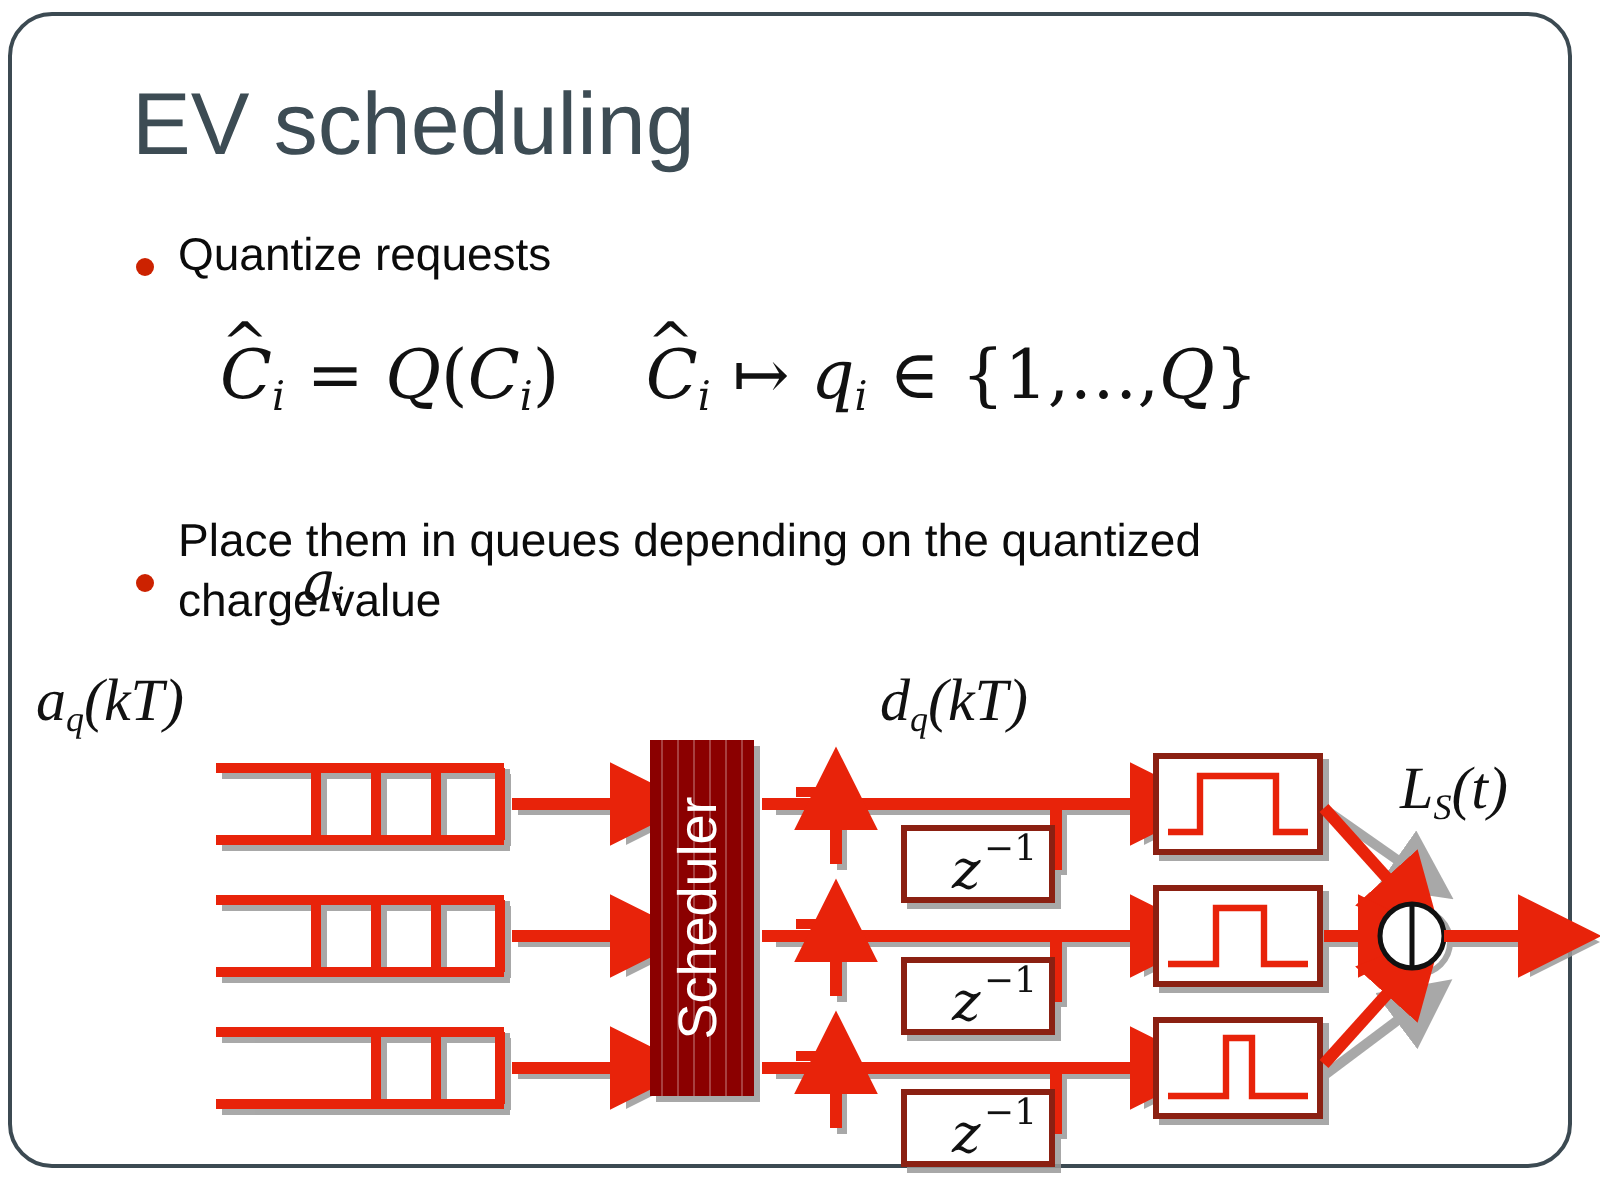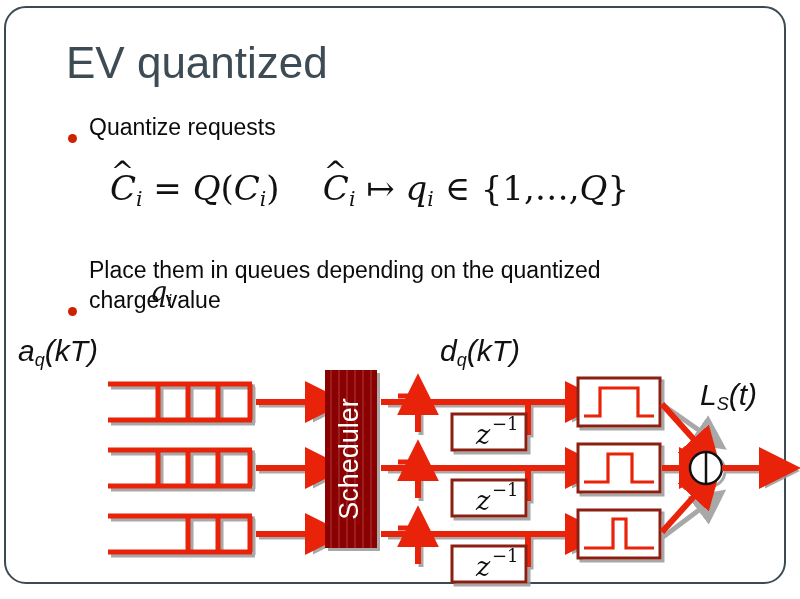--- a/index.html
+++ b/index.html
@@ -3,53 +3,53 @@
 <meta charset="utf-8">
 <style>
   html,body{margin:0;padding:0;background:#ffffff;}
   body{width:800px;height:599px;overflow:hidden;
        font-family:"Liberation Sans",sans-serif;}
   .slide{position:absolute;left:0;top:0;width:800px;height:599px;background:#fff;}
   .slide-frame{position:absolute;left:4px;top:6px;width:782px;height:578px;
        border:2px solid #3c4a52;border-radius:22px;box-sizing:border-box;}
   .title{position:absolute;left:66px;top:38px;font-size:44px;color:#3d4c54;
        letter-spacing:0px;white-space:nowrap;}
-  .bullet-row{position:absolute;display:flex;align-items:flex-end;}
+  .bullet-row{position:absolute;display:flex;align-items:center;}
   .bullet-dot{width:9px;height:9px;border-radius:50%;background:#cc2200;
        margin-top:11px;margin-right:12px;flex:0 0 auto;}
   .bullet-text{font-size:23px;color:#0b0b0b;line-height:1.30;}
   .b1{left:68px;top:113px;}
   .b2{left:68px;top:243px;width:540px;margin-top:13px;}
   
   .eq{position:absolute;left:110px;top:168px;font-family:"DejaVu Serif",serif;
       font-size:34px;color:#111;white-space:nowrap;font-style:italic;}
   .eq .up{font-style:normal;}
   .sub{font-size:0.60em;vertical-align:-0.30em;font-style:italic;}
   .hatwrap{position:relative;display:inline-block;}
   .hatwrap .hat{position:absolute;left:48%;top:-0.46em;transform:translateX(-50%);
       font-size:0.82em;font-style:normal;}
   .qi-overlay{position:absolute;left:150px;top:276px;font-family:"DejaVu Serif",serif;
       font-size:27px;font-style:italic;color:#111;}
   
   .diagram{position:absolute;left:0;top:322px;width:800px;height:272px;}
-  .lbl{position:absolute;font-family:Liberation Sans, sans-serif;font-style:italic;
+  .lbl{position:absolute;font-family:Liberation Serif, serif;font-style:italic;
       color:#111;white-space:nowrap;}
   .lbl-aq{left:18px;top:12px;font-size:30px;}
   .lbl-dq{left:392px;top:12px;font-size:30px;margin-left:48px;}
   .lbl-ls{left:700px;top:56px;font-size:30px;}
   svg{position:absolute;left:0;top:0;}
 </style>
 </head>
 <body>
 
 <div class="slide">
 
   <div class="slide-frame"></div>
 
-  <div class="title">EV quantized</div>
+  <div class="title">EV scheduling</div>
 
   <div class="bullet-row b1">
     <div class="bullet-dot"></div>
     <div class="bullet-text">Quantize requests</div>
   </div>
 
   <div class="eq">
     <span class="hatwrap"><span class="hat">^</span><span>C</span></span><span class="sub">i</span>
     <span class="up">=</span>
     <span>Q</span><span class="up">(</span><span>C</span><span class="sub">i</span><span class="up">)</span>

